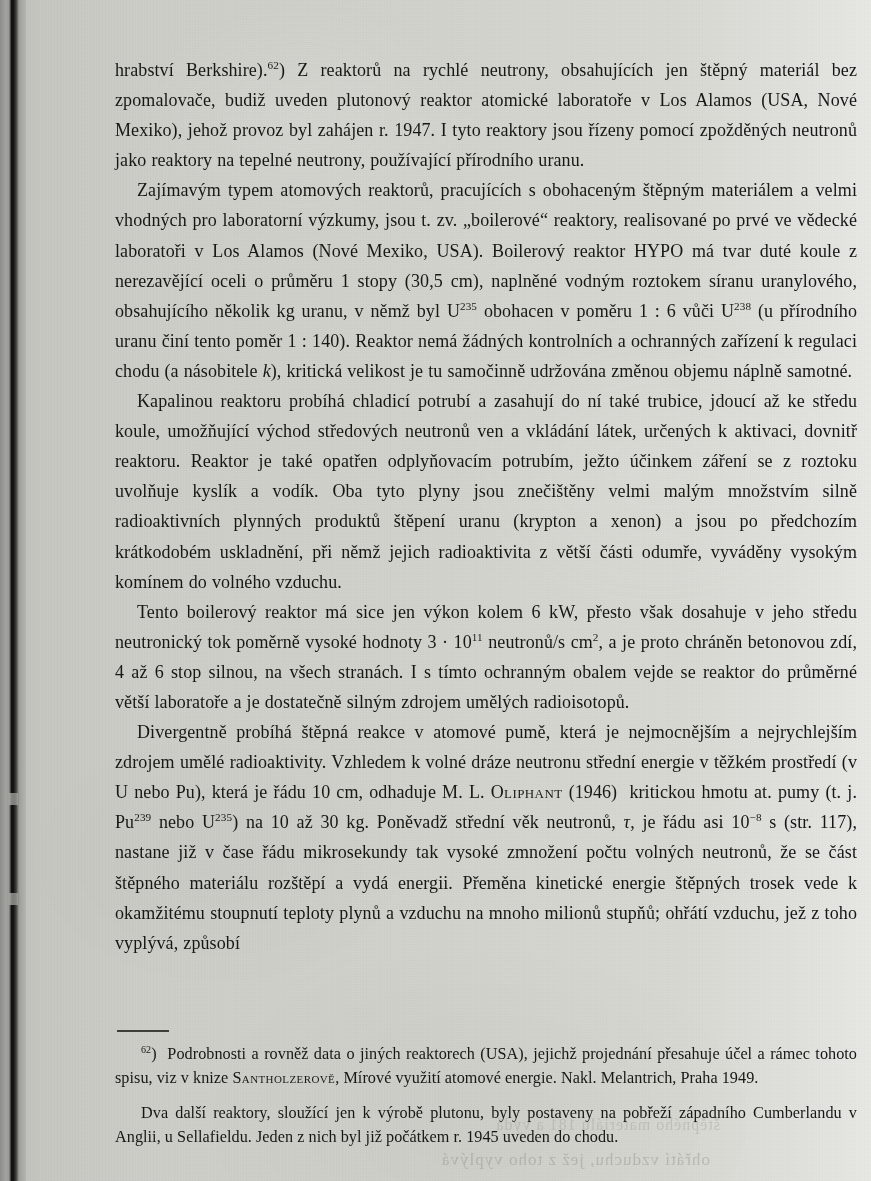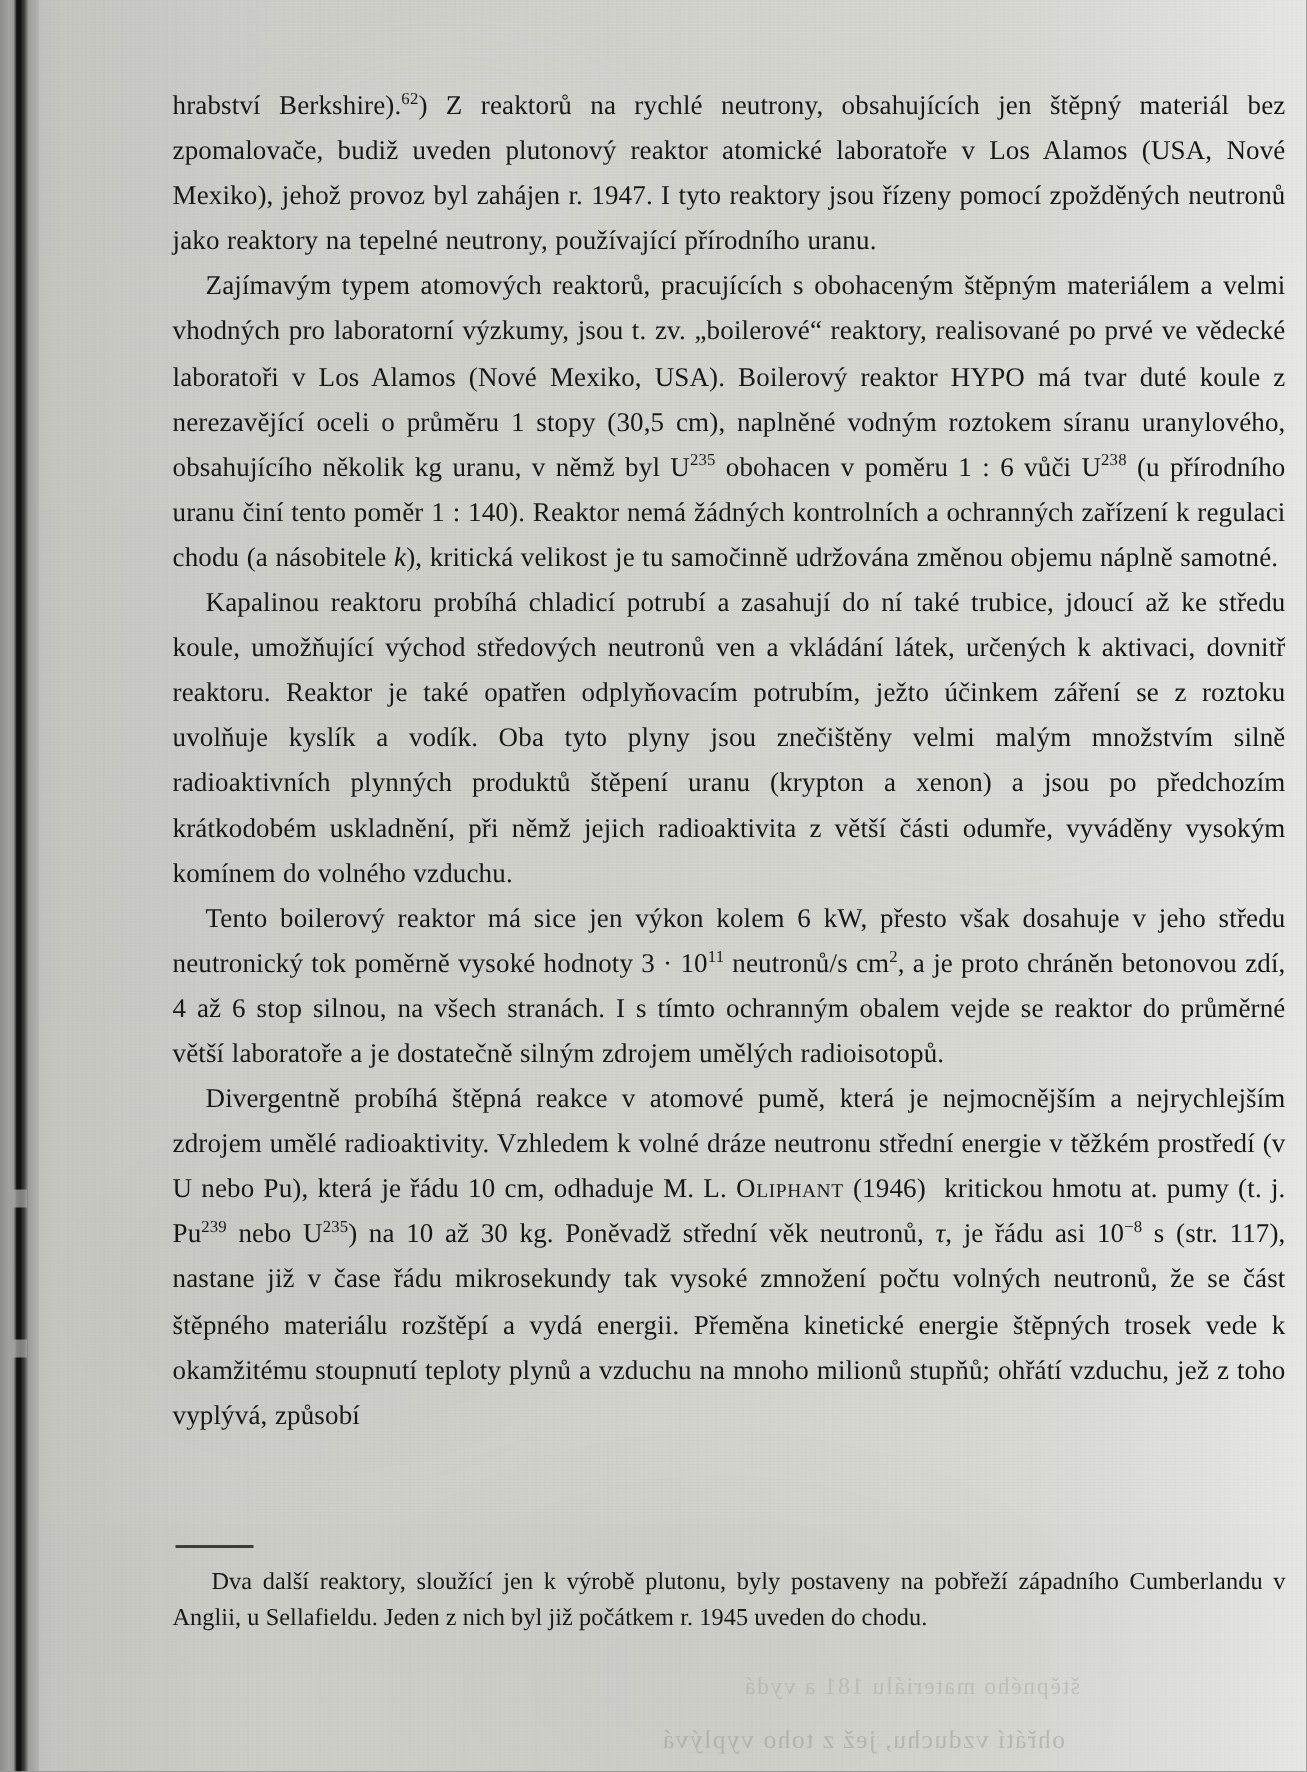--- a/index.html
+++ b/index.html
@@ -185,20 +185,21 @@
   <div class="textblock ink">
     <p class="body first">hrabství Berkshire).<sup>62</sup>) Z reaktorů na rychlé neutrony, obsahujících jen štěpný materiál bez zpomalovače, budiž uveden plutonový reaktor atomické laboratoře v Los Alamos (USA, Nové Mexiko), jehož provoz byl zahájen r. 1947. I tyto reaktory jsou řízeny pomocí zpožděných neutronů jako reaktory na tepelné neutrony, používající přírodního uranu.</p>
     <p class="body">Zajímavým typem atomových reaktorů, pracujících s obohaceným štěpným materiálem a velmi vhodných pro laboratorní výzkumy, jsou t. zv. „boilerové“ reaktory, realisované po prvé ve vědecké laboratoři v Los Alamos (Nové Mexiko, USA). Boilerový reaktor HYPO má tvar duté koule z nerezavějící oceli o průměru 1 stopy (30,5 cm), naplněné vodným roztokem síranu uranylového, obsahujícího několik kg uranu, v němž byl U<sup>235</sup> obohacen v poměru 1 : 6 vůči U<sup>238</sup> (u přírodního uranu činí tento poměr 1 : 140). Reaktor nemá žádných kontrolních a ochranných zařízení k regulaci chodu (a násobitele <span class="it">k</span>), kritická velikost je tu samočinně udržována změnou objemu náplně samotné.</p>
     <p class="body">Kapalinou reaktoru probíhá chladicí potrubí a zasahují do ní také trubice, jdoucí až ke středu koule, umožňující východ středových neutronů ven a vkládání látek, určených k aktivaci, dovnitř reaktoru. Reaktor je také opatřen odplyňovacím potrubím, ježto účinkem záření se z roztoku uvolňuje kyslík a vodík. Oba tyto plyny jsou znečištěny velmi malým množstvím silně radioaktivních plynných produktů štěpení uranu (krypton a xenon) a jsou po předchozím krátkodobém uskladnění, při němž jejich radioaktivita z větší části odumře, vyváděny vysokým komínem do volného vzduchu.</p>
     <p class="body">Tento boilerový reaktor má sice jen výkon kolem 6&nbsp;kW, přesto však dosahuje v jeho středu neutronický tok poměrně vysoké hodnoty 3 · 10<sup>11</sup> neutronů/s cm<sup>2</sup>, a je proto chráněn betonovou zdí, 4 až 6 stop silnou, na všech stranách. I s tímto ochranným obalem vejde se reaktor do průměrné větší laboratoře a je dostatečně silným zdrojem umělých radioisotopů.</p>
     <p class="body">Divergentně probíhá štěpná reakce v atomové pumě, která je nejmocnějším a nejrychlejším zdrojem umělé radioaktivity. Vzhledem k volné dráze neutronu střední energie v těžkém prostředí (v U nebo Pu), která je řádu 10 cm, odhaduje M. L. <span class="sc">Oliphant</span> (1946)&nbsp; kritickou hmotu at. pumy (t. j. Pu<sup>239</sup> nebo U<sup>235</sup>) na 10 až 30 kg. Poněvadž střední věk neutronů, <span class="it">τ</span>, je řádu asi 10<sup>−8</sup> s (str. 117), nastane již v čase řádu mikrosekundy tak vysoké zmnožení počtu volných neutronů, že se část štěpného materiálu rozštěpí a vydá energii. Přeměna kinetické energie štěpných trosek vede k okamžitému stoupnutí teploty plynů a vzduchu na mnoho milionů stupňů; ohřátí vzduchu, jež z toho vyplývá, způsobí</p>
   </div>
 
   <div class="footnotes ink">
     <div class="fn-rule"></div>
+    <p class="fn"><sup>62</sup>)&nbsp; Podrobnosti a rovněž data o jiných reaktorech (USA), jejichž projednání přesahuje účel a rámec tohoto spisu, viz v knize <span class="sc">Santholzerově</span>, Mírové využití atomové energie. Nakl. Melantrich, Praha 1949.</p>
     <p class="fn">Dva další reaktory, sloužící jen k výrobě plutonu, byly postaveny na pobřeží západního Cumberlandu v Anglii, u Sellafieldu. Jeden z nich byl již počátkem r. 1945 uveden do chodu.</p>
   </div>
 
   <div class="gutter-shadow"></div>
   <div class="gutter-line"></div>
   <div class="gutter-nick" style="top:793px;"></div>
   <div class="gutter-nick" style="top:893px;"></div>
 
 </div>
 

